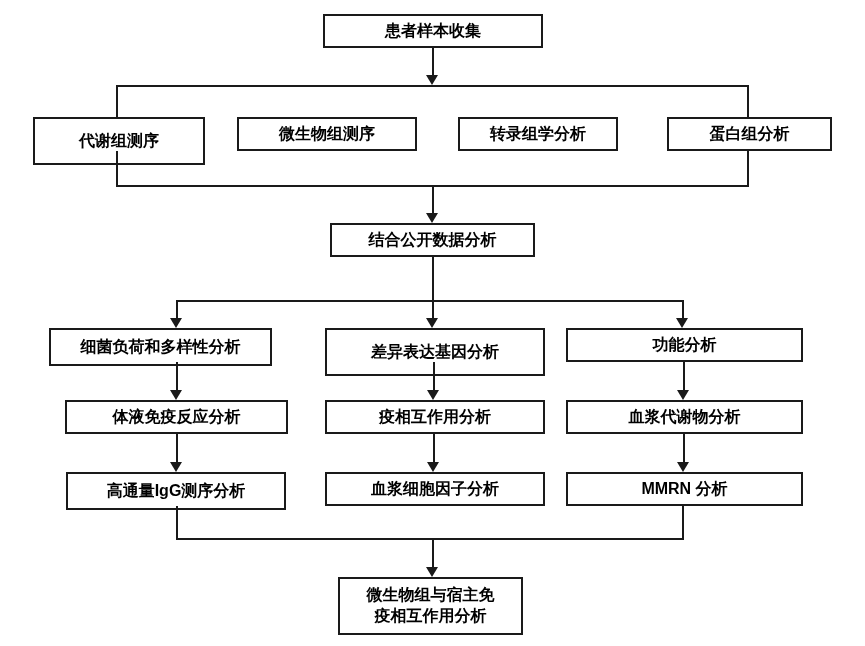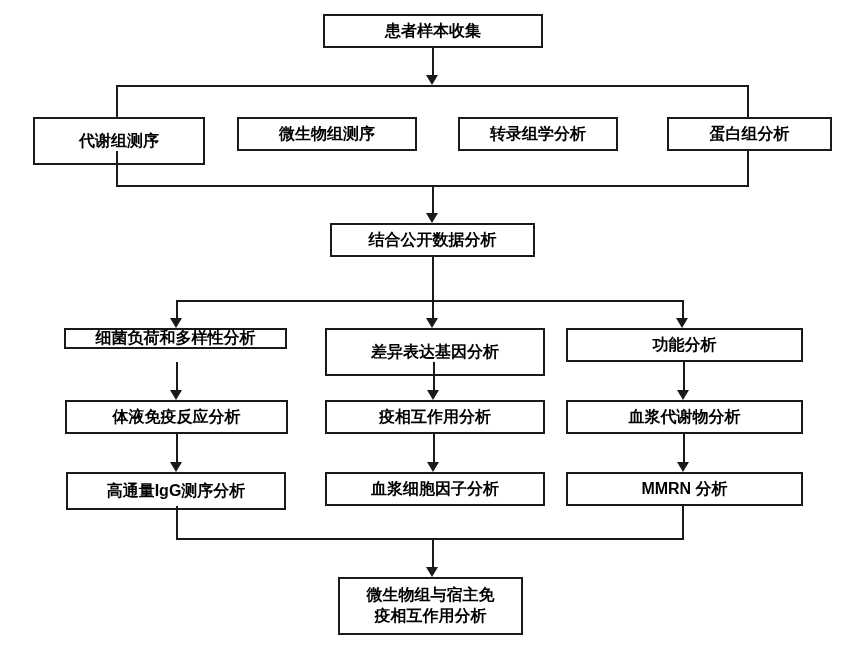--- a/index.html
+++ b/index.html
@@ -65,21 +65,21 @@
   <div class="box" style="left:330px;top:223px;width:205px;height:34px">结合公开数据分析</div>
 
   <div class="vline" style="left:432px;top:257px;height:61px"></div>
   <div class="hline" style="left:176px;top:300px;width:508px"></div>
   <div class="vline" style="left:176px;top:302px;height:16px"></div>
   <div class="ah" style="left:170px;top:318px"></div>
   <div class="ah" style="left:426px;top:318px"></div>
   <div class="vline" style="left:682px;top:302px;height:16px"></div>
   <div class="ah" style="left:676px;top:318px"></div>
 
-  <div class="box" style="left:64px;top:328px;width:223px;height:21px">细菌负荷和多样性分析</div>
+  <div class="box" style="left:49px;top:328px;width:223px;height:38px">细菌负荷和多样性分析</div>
   <div class="vline" style="left:176px;top:362px;height:28px"></div>
   <div class="ah" style="left:170px;top:390px"></div>
   <div class="box" style="left:65px;top:400px;width:223px;height:34px">体液免疫反应分析</div>
   <div class="vline" style="left:176px;top:434px;height:28px"></div>
   <div class="ah" style="left:170px;top:462px"></div>
   <div class="box" style="left:66px;top:472px;width:220px;height:38px">高通量IgG测序分析</div>
 
   <div class="box" style="left:325px;top:328px;width:220px;height:48px">差异表达基因分析</div>
   <div class="vline" style="left:433px;top:362px;height:28px"></div>
   <div class="ah" style="left:427px;top:390px"></div>

